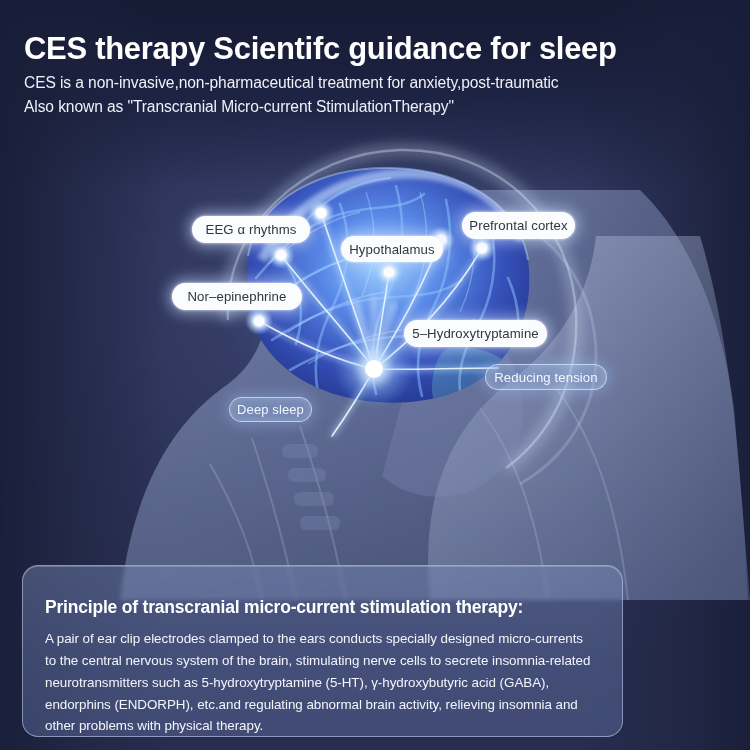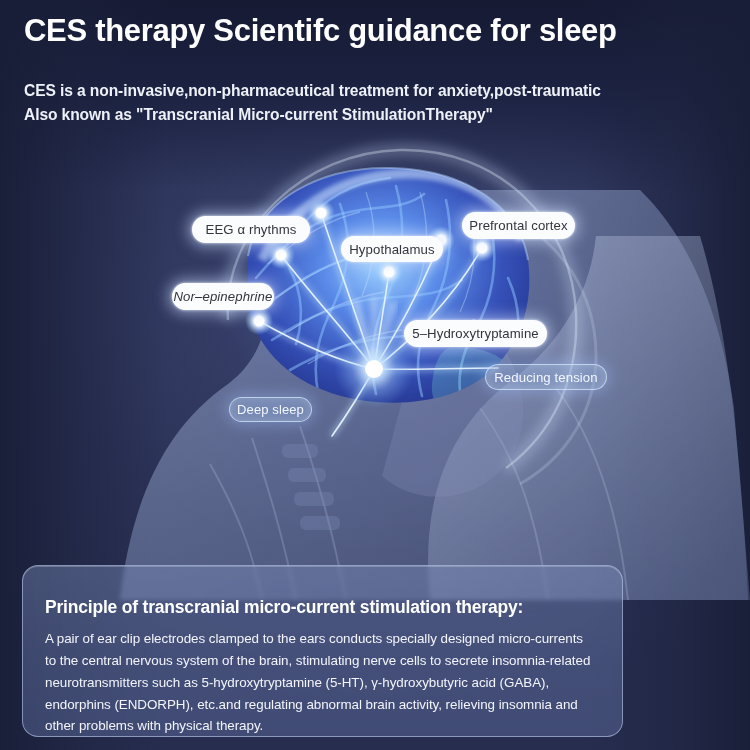--- a/index.html
+++ b/index.html
@@ -25,36 +25,35 @@
   }
   .vignette-sides{
     position:absolute; left:0; top:0; width:750px; height:750px;
     background:
       linear-gradient(90deg, rgba(25,30,56,.95) 0%, rgba(28,33,60,.45) 11%, rgba(28,33,60,0) 22%,
                              rgba(28,33,60,0) 78%, rgba(28,33,60,.45) 90%, rgba(25,30,56,.95) 100%);
     pointer-events:none;
   }
 
   
-  .header{ position:absolute; left:0; top:0; width:750px; padding:12px 24px 0 24px; z-index:40;}
+  .header{ position:absolute; left:0; top:0; width:750px; padding:30px 24px 0 24px; z-index:40;}
   .title{
     color:#ffffff;
     font-size:31px;
     font-weight:bold;
     letter-spacing:-0.3px;
     line-height:1.25;
     white-space:nowrap;
   }
   .subtitle{
     color:#eef1f8;
     font-size:15.6px;
     line-height:1.58;
-    margin-top:28px;
+    margin-top:2px;
     letter-spacing:-0.1px;
-    font-weight:bold;
   }
   .subtitle div{ white-space:nowrap; }
 
   
   .art{ position:absolute; left:0; top:108px; width:750px; height:492px; z-index:5; }
   .art svg{ display:block; }
 
   
   .net{ position:absolute; left:0; top:0; width:750px; height:750px; z-index:20; pointer-events:none;}
 
@@ -292,21 +291,21 @@
     </g>
   </svg>
 
 
   <div class="pill light" style="left:192px; top:216px; width:118px; height:27px; font-size:13.2px;">EEG α rhythms</div>
 
   <div class="pill light" style="left:462px; top:212px; width:113px; height:27px; font-size:13.2px;">Prefrontal cortex</div>
 
   <div class="pill light" style="left:341px; top:236px; width:102px; height:26px; font-size:13.2px;">Hypothalamus</div>
 
-  <div class="pill light" style="left:172px; top:283px; width:102px; height:27px; font-size:13.2px;font-style:italic;">Nor–epinephrine</div>
+  <div class="pill light" style="left:172px; top:283px; width:130px; height:27px; font-size:13.2px;">Nor–epinephrine</div>
 
   <div class="pill light" style="left:404px; top:320px; width:143px; height:27px; font-size:13.2px;text-align:center;">5–Hydroxytryptamine</div>
 
   <div class="pill glass" style="left:485px; top:356px; width:122px; height:26px; font-size:13.2px;margin-top:8px;">Reducing tension</div>
 
   <div class="pill glass" style="left:229px; top:397px; width:83px; height:25px; font-size:13px;">Deep sleep</div>
 
   <div class="vignette-top"></div>
   <div class="vignette-sides"></div>
 

